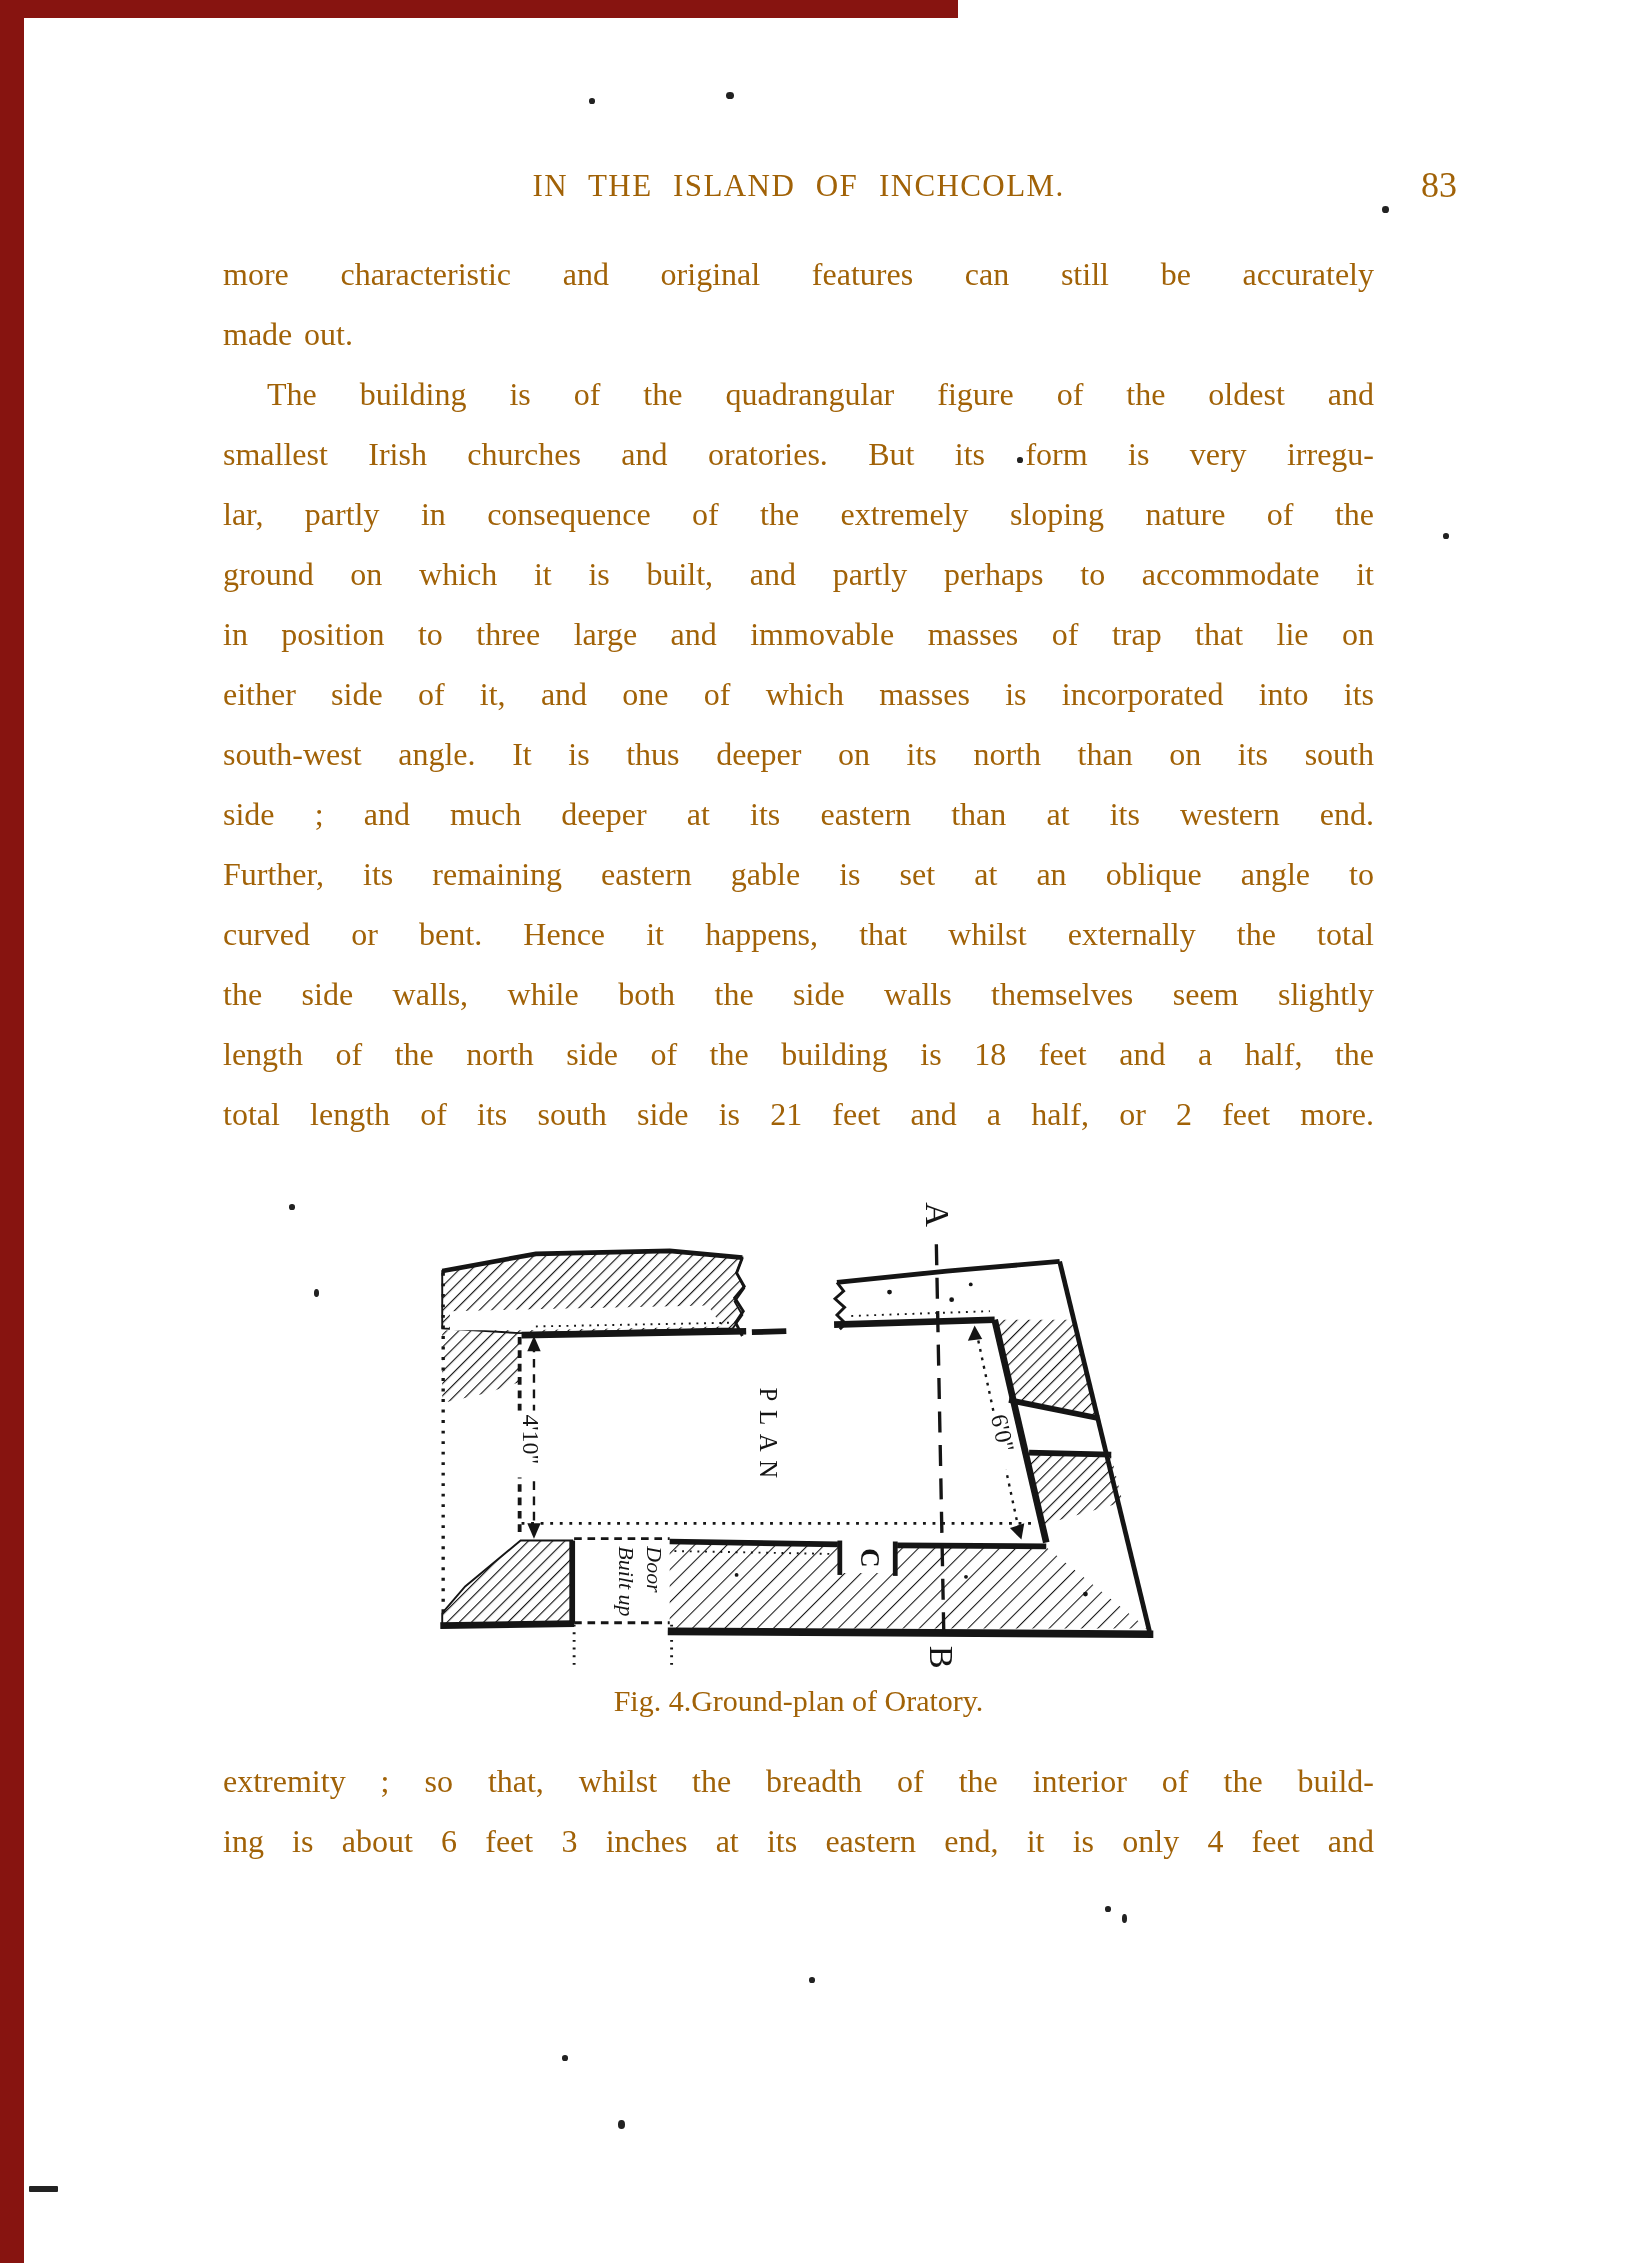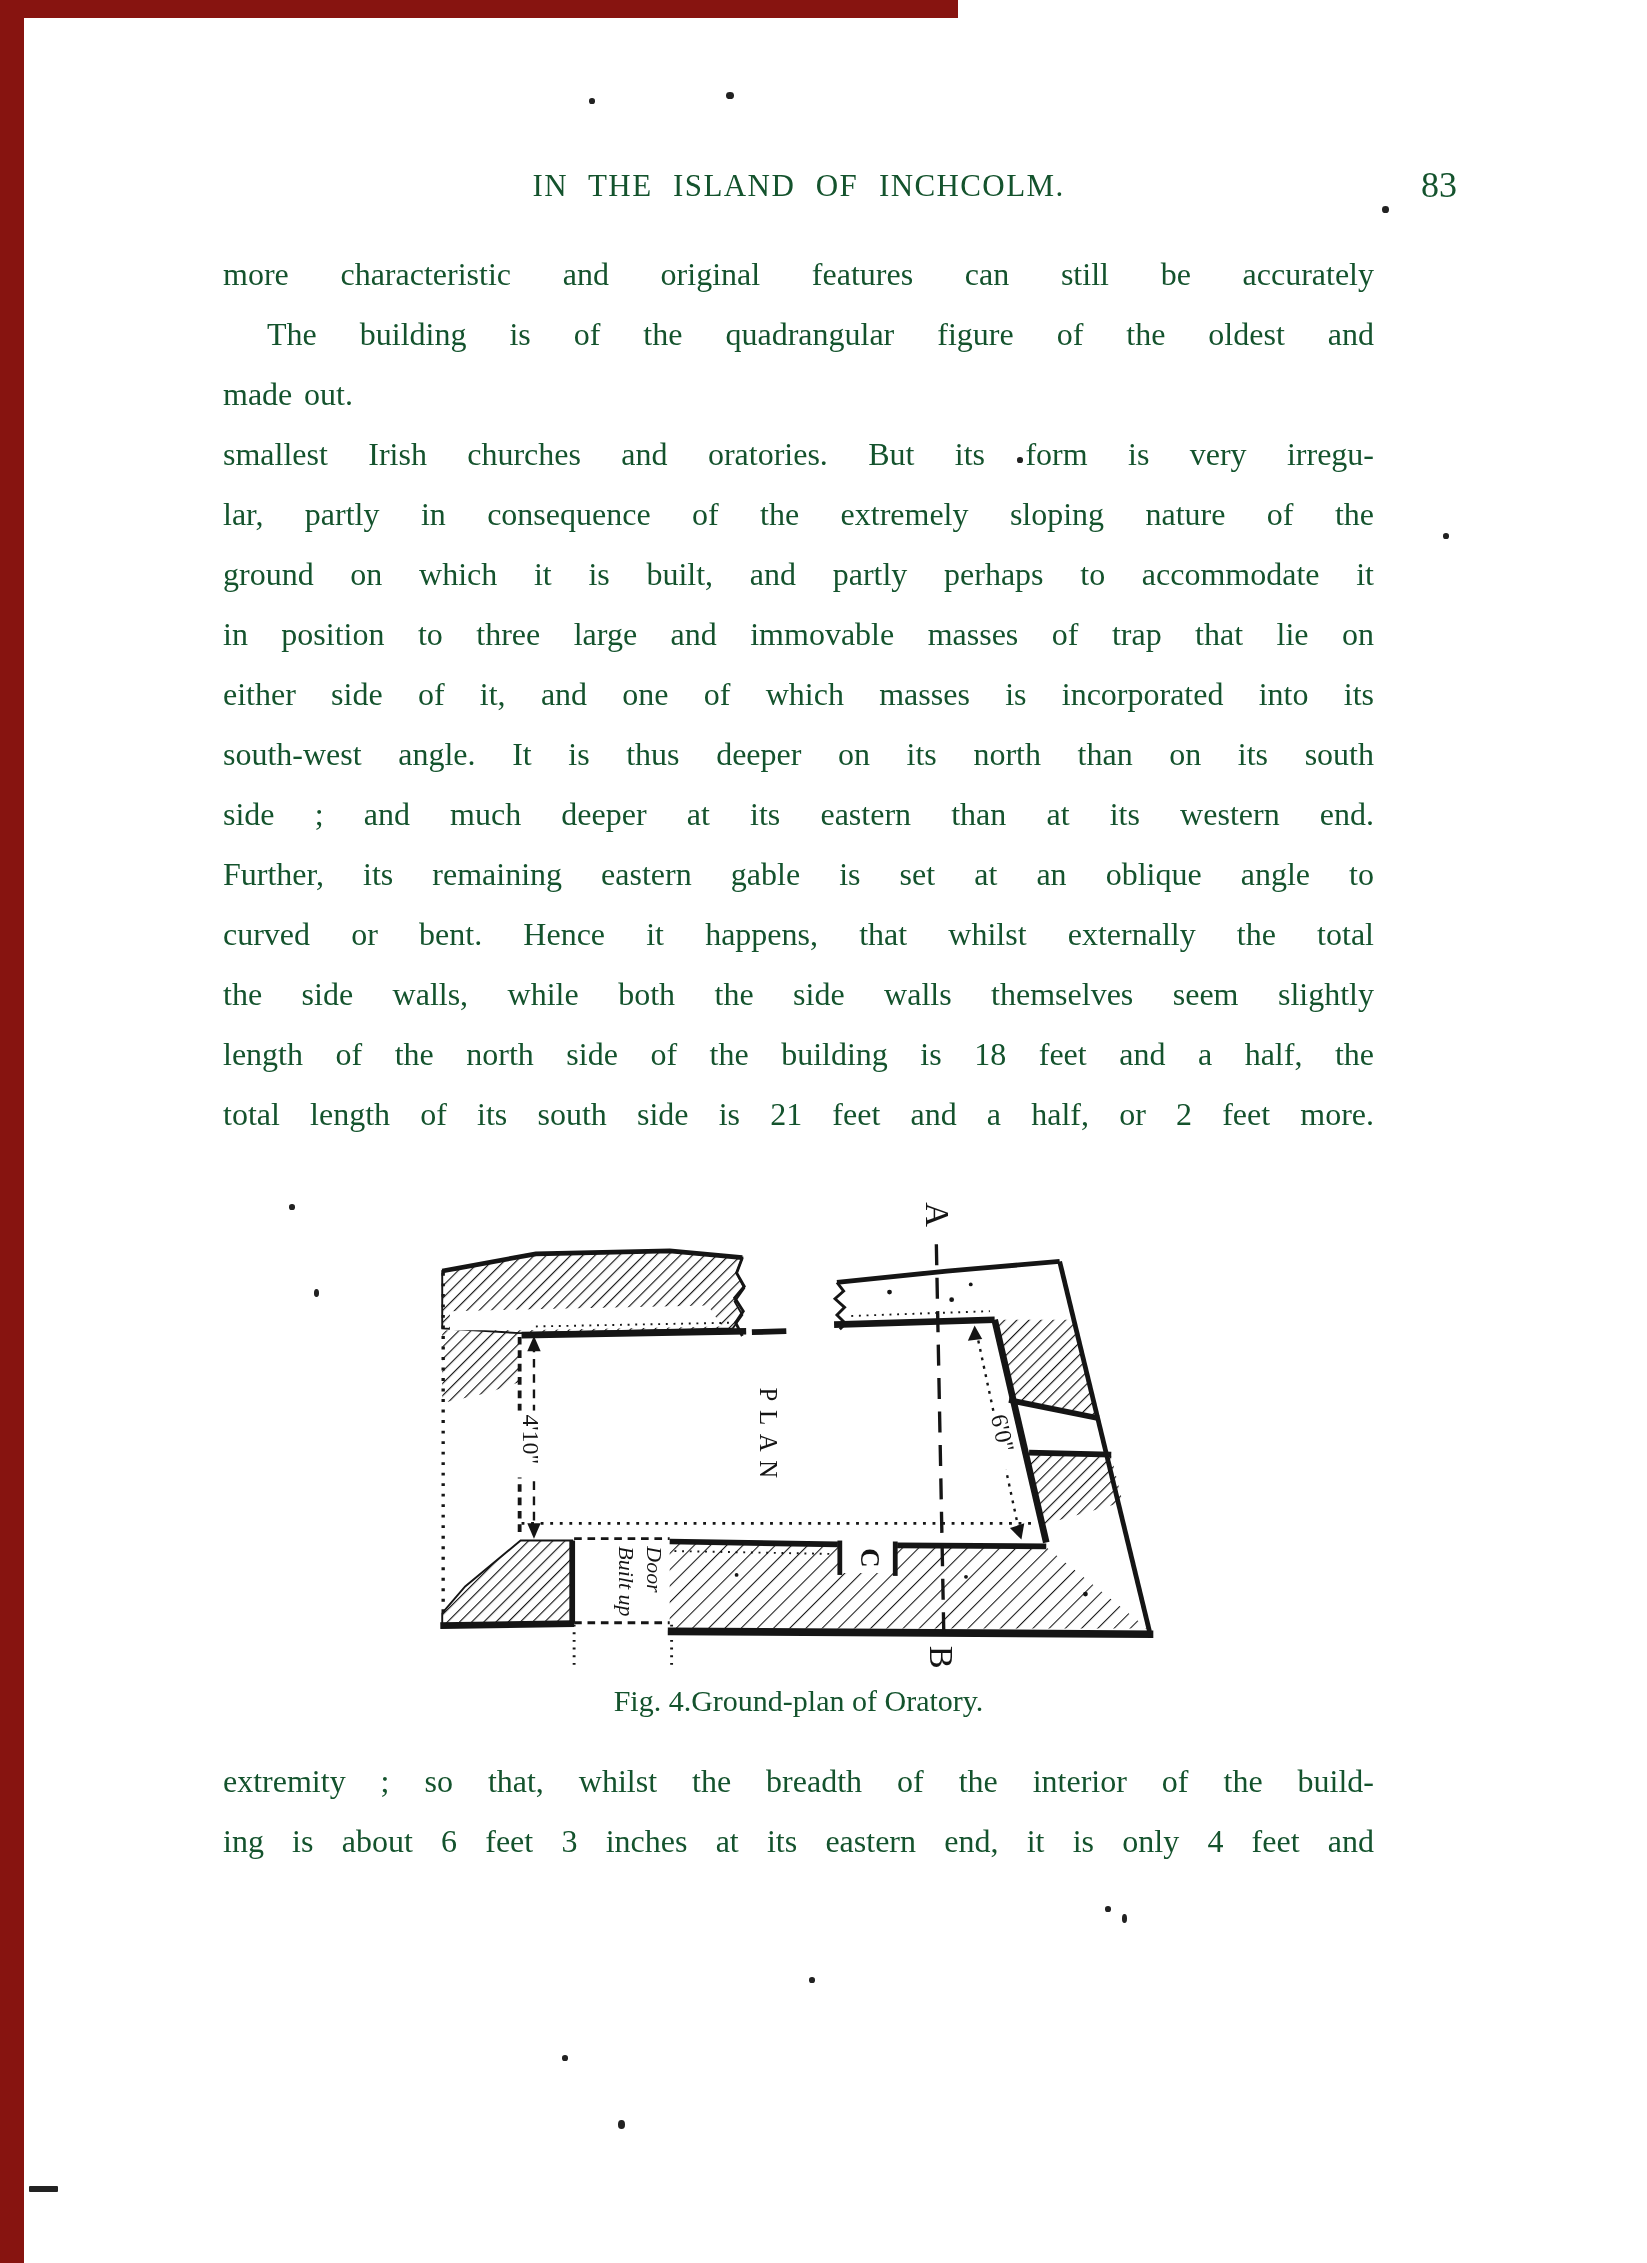--- a/index.html
+++ b/index.html
@@ -1,17 +1,17 @@
 <!DOCTYPE html>
 <html><head>
 <meta charset="utf-8">
 <style>
   html,body{margin:0;padding:0;background:#e8e8e8;}
   .page{position:relative;width:1648px;height:2264px;background:#ffffff;overflow:hidden;
-        font-family:"Liberation Serif", serif;color:#14532d;}
+        font-family:"Liberation Serif", serif;color:#a16207;}
   .edge-left{position:absolute;left:0;top:0;width:24px;height:2264px;background:#871410;}
   .edge-top{position:absolute;left:0;top:0;width:958px;height:18px;background:#871410;}
   .running-head{position:absolute;top:168px;left:223px;width:1151px;text-align:center;
         font-size:31px;letter-spacing:1.4px;word-spacing:11.5px;white-space:nowrap;}
   .page-number{position:absolute;top:164px;left:1376px;width:81px;text-align:right;font-size:36px;}
   .textblock{position:absolute;left:223px;width:1151px;}
   #para-main{top:244px;}
   #para-bottom{top:1751px;}
   .line{height:60px;line-height:60px;font-size:32px;text-align:justify;
         text-align-last:justify;word-spacing:3.8px;}
@@ -31,22 +31,22 @@
 <div class="page">
 
   <div class="edge-left"></div>
   <div class="edge-top"></div>
 
   <div class="running-head">IN THE ISLAND OF INCHCOLM.</div>
   <div class="page-number">83</div>
 
   <div class="textblock" id="para-main">
     <div class="line">more characteristic and original features can still be accurately</div>
+    <div class="line short">made out.</div>
     <div class="line indent">The building is of the quadrangular figure of the oldest and</div>
-    <div class="line short">made out.</div>
     <div class="line">smallest Irish churches and oratories.  But its form is very irregu-</div>
     <div class="line">lar, partly in consequence of the extremely sloping nature of the</div>
     <div class="line">ground on which it is built, and partly perhaps to accommodate it</div>
     <div class="line">in position to three large and immovable masses of trap that lie on</div>
     <div class="line">either side of it, and one of which masses is incorporated into its</div>
     <div class="line">south-west angle.  It is thus deeper on its north than on its south</div>
     <div class="line">side ; and much deeper at its eastern than at its western end.</div>
     <div class="line">Further, its remaining eastern gable is set at an oblique angle to</div>
     <div class="line">curved or bent.  Hence it happens, that whilst externally the total</div>
     <div class="line">the side walls, while both the side walls themselves seem slightly</div>

